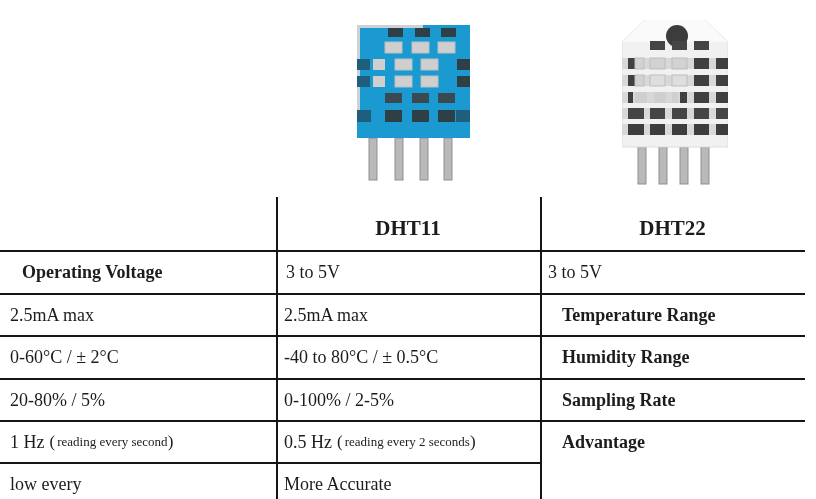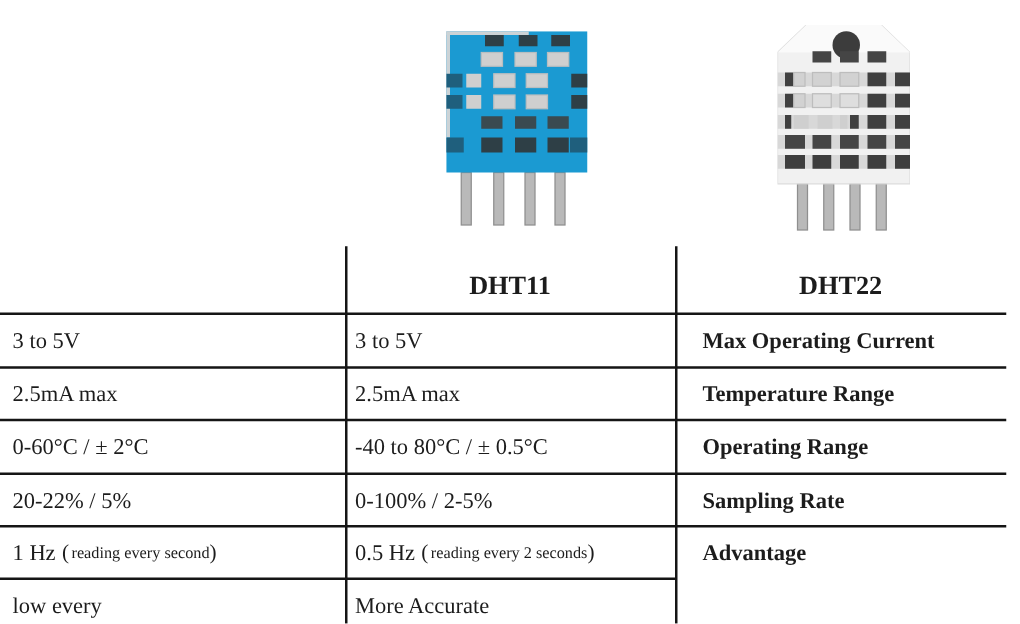--- a/index.html
+++ b/index.html
@@ -170,33 +170,33 @@
       <rect x="94" y="104" width="12" height="11" fill="#3d3d3d"></rect>
     </g>
   </svg>
 
   <div class="tbl">
 
     <div class="cell r1"></div>
     <div class="cell head r1">DHT11</div>
     <div class="cell head r1">DHT22</div>
 
+    <div class="cell label r2">Operating Voltage</div>
     <div class="cell val1 r2">3 to 5V</div>
     <div class="cell val2 r2">3 to 5V</div>
 
-    <div class="cell label r3">Max Operating Current</div>
     <div class="cell val1 r3">2.5mA max</div>
     <div class="cell val2 r3">2.5mA max</div>
 
     <div class="cell label r4">Temperature Range</div>
     <div class="cell val1 r4">0-60°C / ± 2°C</div>
     <div class="cell val2 r4">-40 to 80°C / ± 0.5°C</div>
 
-    <div class="cell label r5">Operating Range</div>
-    <div class="cell val1 r5">20-22% / 5%</div>
+    <div class="cell label r5">Humidity Range</div>
+    <div class="cell val1 r5">20-80% / 5%</div>
     <div class="cell val2 r5">0-100% / 2-5%</div>
 
     <div class="cell label r6">Sampling Rate</div>
     <div class="cell val1 r6">
       <span>1 Hz</span>
       <span class="gap"></span>
       <span class="paren">(</span>
       <span class="note">reading every second</span>
       <span class="paren">)</span>
     </div>

